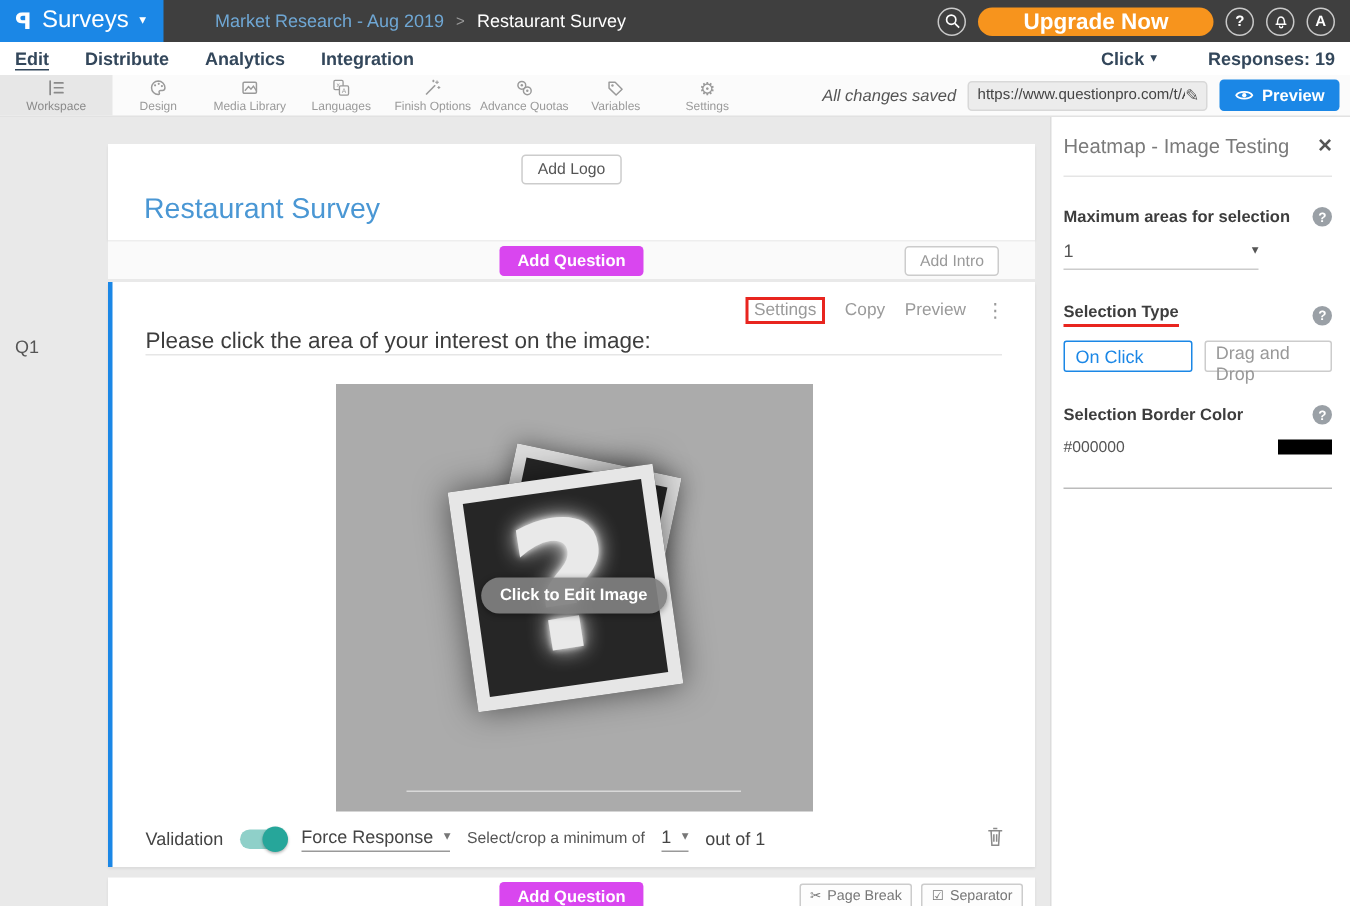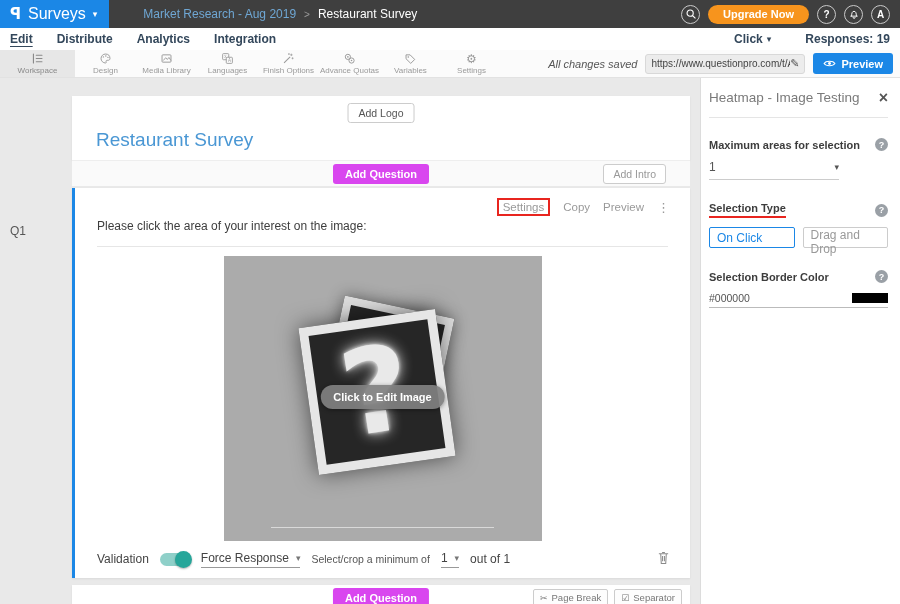--- a/index.html
+++ b/index.html
@@ -15,22 +15,22 @@
   .brand-label { font-size:16px; }
   .brand .caret { font-size:9px; }
   .crumbs { display:flex; align-items:center; gap:8px; margin-left:10px; font-size:12px; }
   .crumb-project { color:#6fa7d4; cursor:pointer;margin-left:24px; }
   .crumb-sep { color:#9a9a9a; font-size:10px; }
   .crumb-survey { color:#fff; }
   .top-actions { margin-left:auto; display:flex; align-items:center; gap:8px; padding-right:10px; }
   .circle-btn { width:19px; height:19px; border:1.2px solid #c9c9c9; border-radius:50%;
     display:flex; align-items:center; justify-content:center; font-size:10px; font-weight:bold;
     color:#fff; cursor:pointer; }
-  .upgrade-btn { background:#f7941d; border:none; color:#fff; font-weight:bold; font-size:11px;
-    height:19px; padding:0 15px; border-radius:10px; cursor:pointer; font-family:inherit; }
+  .upgrade-btn { background:#f7941d; border:none; color:#fff; font-weight:bold; font-size:15px;
+    height:19px; padding:0 30px; border-radius:10px; cursor:pointer; font-family:inherit; }
 
   
   .nav { height:22px; background:#fff; display:flex; align-items:center; padding:0 10px; }
   .nav-item { font-size:12px; font-weight:bold; color:#33475b; margin-right:24px; cursor:pointer; }
   .nav-item.active { text-decoration:underline; text-underline-offset:3px; }
   .nav-right { margin-left:auto; display:flex; align-items:center; gap:34px; }
   .tools { font-size:12px; font-weight:bold; color:#33475b; cursor:pointer; display:flex; gap:4px; align-items:center; }
   .tools .caret { font-size:9px; }
   .responses { font-size:12px; font-weight:bold; color:#33475b; cursor:pointer; }
 
@@ -71,22 +71,22 @@
   .add-intro-btn { position:absolute; right:24px; background:#fff; border:1px solid #ccc;
     border-radius:3px; color:#999; font-size:10.5px; padding:3px 9px; cursor:pointer; font-family:inherit; }
 
   .question-card { position:relative; margin-top:2px; background:#fff; height:390px;
     border-left:3px solid #1b87e6; box-shadow:0 1px 2px rgba(0,0,0,.07); }
   .q-actions { position:absolute; top:10px; right:20px; display:flex; align-items:center; gap:13px;
     font-size:11.5px; color:#9a9a9a; }
   .q-action { cursor:pointer; }
   .hl-red { border:2px solid #e8251f; padding:1px 4px; }
   .kebab { font-size:13px; color:#9a9a9a; cursor:pointer; }
-  .q-text { position:absolute; top:31px; left:22px; right:22px; font-size:12px; color:#3d3d3d;
-    padding-bottom:13px; border-bottom:1px solid #e6e6e6; cursor:text; }
+  .q-text { position:absolute; top:31px; left:22px; right:22px; font-size:15px; color:#3d3d3d;
+    border-bottom:1px solid #e6e6e6; cursor:text; }
   .image-ph { position:absolute; top:68px; left:50%; transform:translateX(-50%); width:318px;
     height:285px; background:#ababab; cursor:pointer; }
   .pol { position:absolute; box-shadow:0 0 16px rgba(0,0,0,.45); }
   .pol-back { width:112px; height:112px; background:#262626; border:8px solid #dcdcdc;
     left:108px; top:50px; transform:rotate(12deg); }
   .pol-front { width:138px; height:148px; background:#262626; border:9px solid #e6e6e6;
     left:84px; top:62px; transform:rotate(-8deg); box-shadow:0 0 22px rgba(0,0,0,.55); }
   .ph-qmark { position:absolute; left:118px; top:66px; font-size:118px; font-weight:bold; color:#e9e9e9;
     transform:rotate(-9deg); text-shadow:0 0 14px rgba(255,255,255,.95), 0 0 4px rgba(255,255,255,.8); }
   .edit-img-btn { position:absolute; left:50%; top:50%; transform:translate(-50%,-58%);
@@ -132,21 +132,21 @@
   .panel-select { margin-top:9px; width:130px; display:flex; justify-content:space-between;
     align-items:center; border-bottom:1px solid #ccc; padding-bottom:5px; font-size:12px; color:#555;
     cursor:pointer; }
   .panel-select .caret { font-size:9px; color:#555; }
   .mt13 { margin-top:20px; } .mt22 { margin-top:22px; }
   .type-btns { margin-top:9px; display:flex; gap:8px; }
   .type-btn { flex:1; height:21px; font-size:12px; background:#fff; border:1px solid #ccc;
     color:#999; cursor:pointer; border-radius:2px; font-family:inherit; text-align:left; padding:0 7px; }
   .type-btn.selected { border-color:#1b87e6; color:#1b87e6; }
   .color-row { margin-top:9px; display:flex; justify-content:space-between; align-items:center;
-    border-bottom:1px solid #bbb; padding-bottom:3px; cursor:pointer; }
+    border-bottom:1px solid #bbb; padding-bottom:21px; cursor:pointer; }
   .color-value { font-size:10.5px; color:#555; }
   .color-swatch { width:36px; height:10px; background:#000; }
 </style>
 </head>
 <body>
 
 <div class="topbar">
   <div class="brand">
     <span class="brand-p">P</span>
     <span class="brand-label">Surveys</span>

